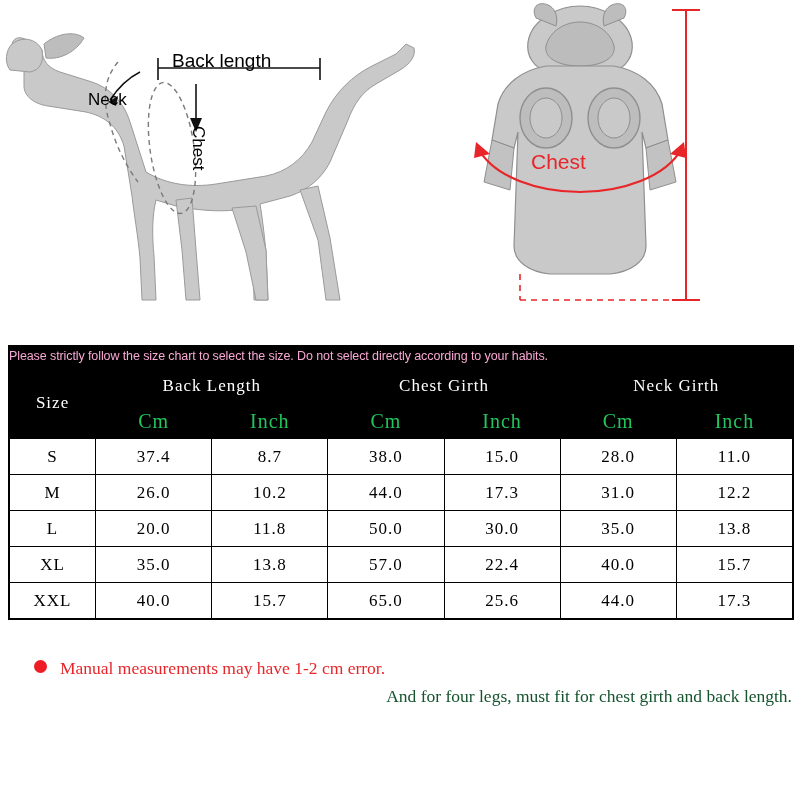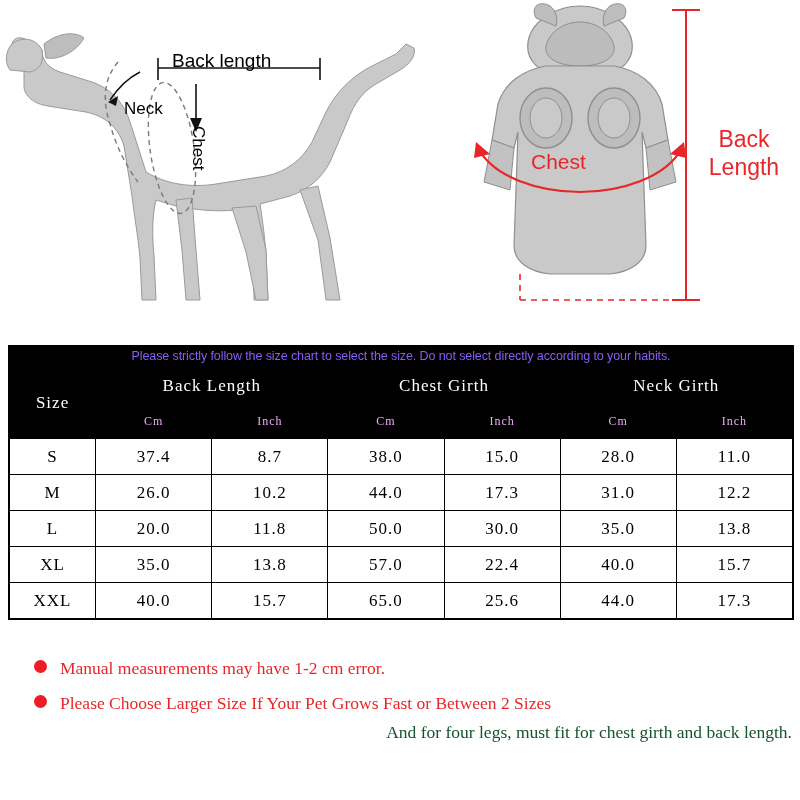--- a/index.html
+++ b/index.html
@@ -15,45 +15,44 @@
   }
   .dog-svg{position:absolute;left:0;top:0;}
   .hoodie-svg{position:absolute;left:450px;top:0;}
 
   .label{
     position:absolute;
     font-family:"Liberation Sans", sans-serif;
     color:#000;
   }
   .lbl-backlength{left:172px;top:50px;font-size:19px;}
-  .lbl-neck{left:88px;top:99px;font-size:17px;margin-left:36px;}
+  .lbl-neck{left:88px;top:90px;font-size:17px;}
   .lbl-chest-dog{
     left:188px;top:126px;font-size:17px;
     writing-mode:vertical-rl; text-orientation:mixed;
   }
   .lbl-chest-red{
     left:531px;top:150px;font-size:21px;color:#e8262a;
   }
   .lbl-back-right{
     left:690px;top:125px;font-size:23px;color:#e8262a;line-height:1.22;
     text-align:center;width:108px;
   }
 
   
   .table-wrap{
     position:absolute;left:8px;top:345px;width:784px;
     background:#000;
     border:1px solid #000;
   }
   .note-top{
-    color:#8b5cf6;
+    color:#f9a8d4;
     background:#000;
     font-family:"Liberation Sans", sans-serif;
     font-size:12.5px;
-    text-align:center;
     padding:3px 0 4px 0;
     letter-spacing:-0.1px;
   }
   table{
     border-collapse:collapse;
     width:784px;
     background:#fff;
     table-layout:fixed;
   }
   table td,table th{
@@ -63,21 +62,21 @@
     font-size:17px;
     color:#000;
     height:33px;
     font-weight:normal;
     letter-spacing:1px;
   }
   thead tr.g1 td{
     background:#000;color:#fff;font-size:17px;height:33px;
   }
   thead tr.g2 td{
-    background:#000;color:#f0abfc;font-size:12px;height:32px;
+    background:#000;color:#22c55e;font-size:20px;height:32px;
   }
   td.size-cell{
     background:#000;color:#fff;font-size:17px;
   }
   tbody td{background:#fff;}
   .col-size{width:86px;}
   .col-v{width:116px;}
 
   
   .notes{
@@ -187,21 +186,20 @@
     <line x1="222" y1="10" x2="250" y2="10" stroke="#e8262a" stroke-width="2"></line>
     <line x1="222" y1="300" x2="250" y2="300" stroke="#e8262a" stroke-width="2"></line>
     <path d="M70,300 L236,300" stroke="#e8262a" stroke-width="1.6" stroke-dasharray="6,5"></path>
     <path d="M70,274 L70,300" stroke="#e8262a" stroke-width="1.6" stroke-dasharray="6,5"></path>
   </svg>
 
   <div class="label lbl-backlength">Back length</div>
   <div class="label lbl-neck">Neck</div>
   <div class="label lbl-chest-dog">Chest</div>
   <div class="label lbl-chest-red">Chest</div>
-  <div class="label lbl-back-right"><span>Back</span><br><span>Length</span></div>
 </div>
 
 <div class="table-wrap">
   <div class="note-top">Please strictly follow the size chart to select the size. Do not select directly according to your habits.</div>
   <table>
     <colgroup>
       <col class="col-size">
         <col class="col-v">
         <col class="col-v">
       <col class="col-v">
@@ -273,18 +271,14 @@
       </tr>
     </tbody>
   </table>
 </div>
 
 <div class="notes">
   <div class="note-row">
     <div class="bullet"></div>
     <div class="note-text">Manual measurements may have 1-2 cm error.</div>
   </div>
-  <div class="note-row">
-    <div class="bullet"></div>
-    <div class="note-text">Please Choose Larger Size If Your Pet Grows Fast or Between 2 Sizes</div>
-  </div>
   <div class="note-sub">And for four legs, must fit for chest girth and back length.</div>
 </div>
 
 </body></html>

